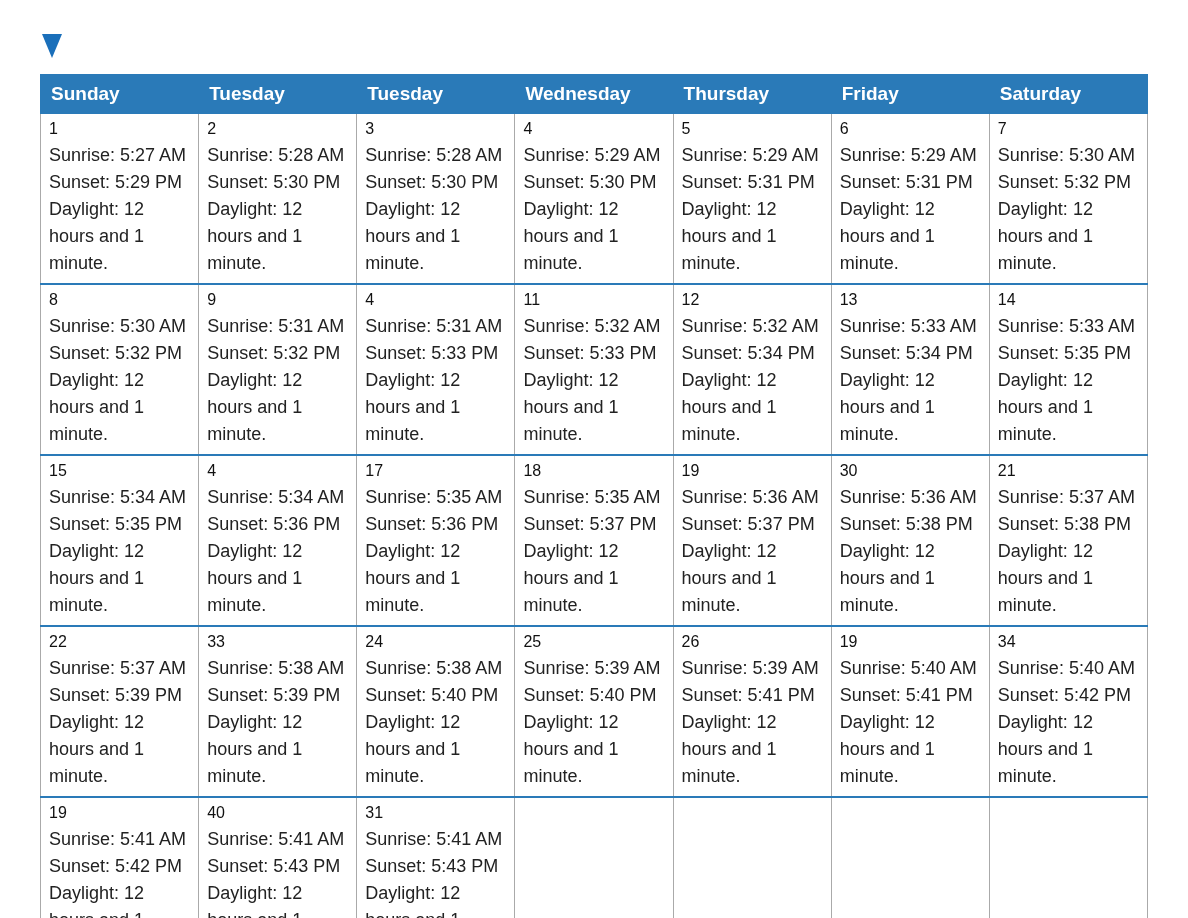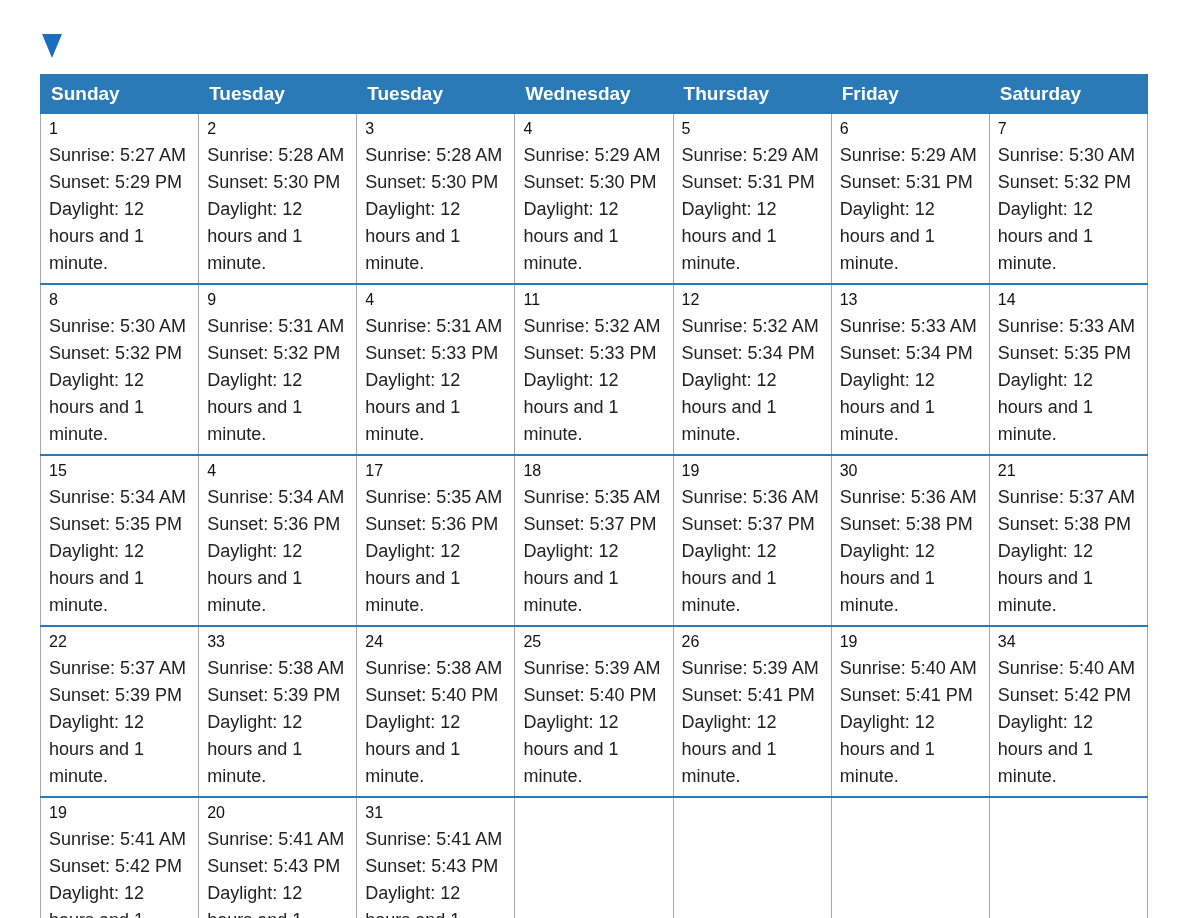--- a/index.html
+++ b/index.html
@@ -235,21 +235,21 @@
           <div class="day-number">34</div>
           <div class="day-info">Sunrise: 5:40 AM<br>Sunset: 5:42 PM<br>Daylight: 12 hours and 1 minute.</div>
         </td>
       </tr>
       <tr>
         <td>
           <div class="day-number">19</div>
           <div class="day-info">Sunrise: 5:41 AM<br>Sunset: 5:42 PM<br>Daylight: 12 hours and 1 minute.</div>
         </td>
         <td>
-          <div class="day-number">20</div>
+          <div class="day-number">40</div>
           <div class="day-info">Sunrise: 5:41 AM<br>Sunset: 5:43 PM<br>Daylight: 12 hours and 1 minute.</div>
         </td>
         <td>
           <div class="day-number">31</div>
           <div class="day-info">Sunrise: 5:41 AM<br>Sunset: 5:43 PM<br>Daylight: 12 hours and 1 minute.</div>
         </td>
         <td></td>
         <td></td>
         <td></td>
         <td></td>

